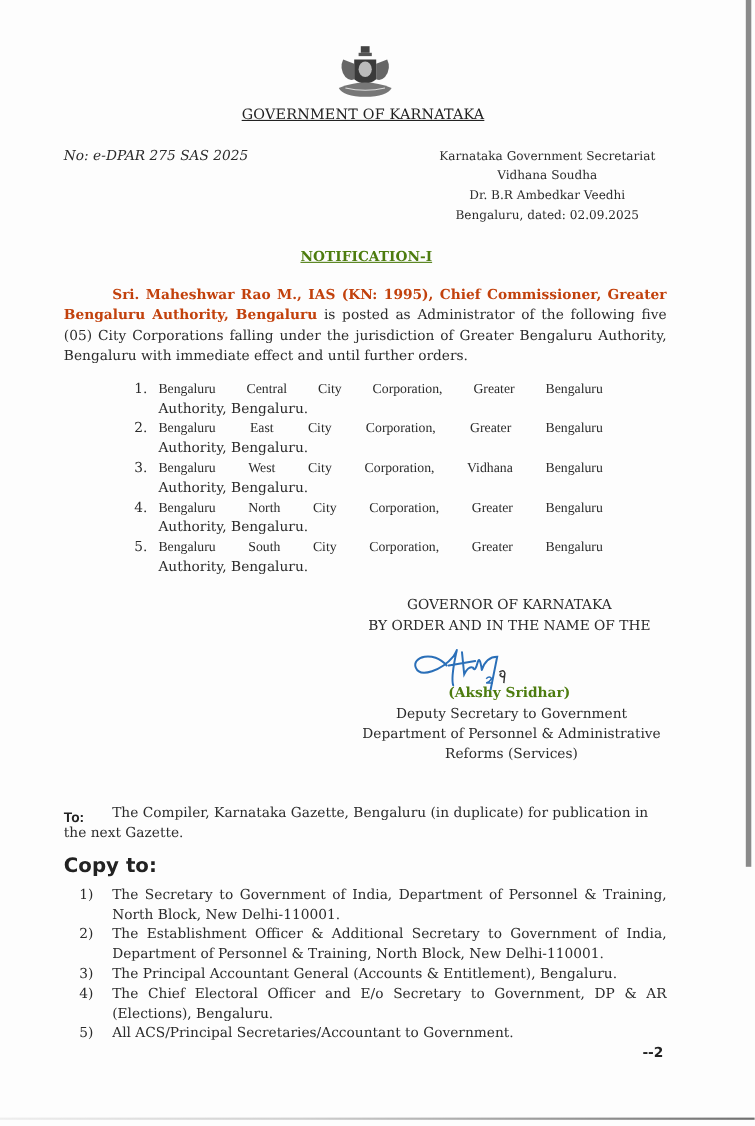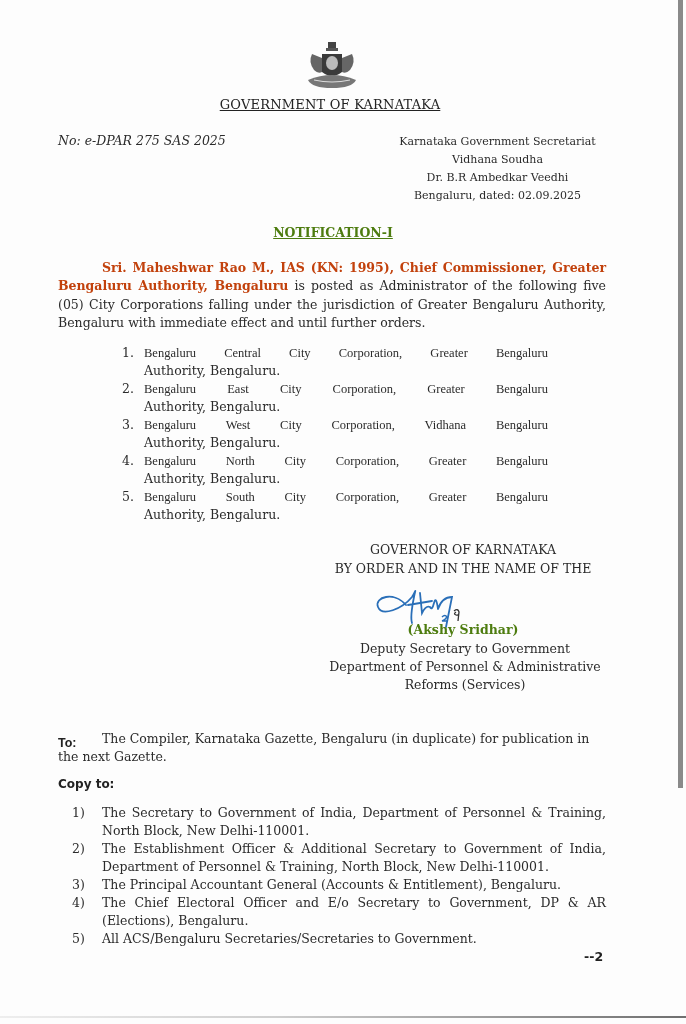--- a/index.html
+++ b/index.html
@@ -27,21 +27,21 @@
     font-size:12.5px; line-height:18px; }
   .corp-list li { position:relative; padding-left:22px; text-align:justify; }
   .corp-list li .num { position:absolute; left:0; top:0; }
   .corp-list li .line1 { display:block; text-align:justify; text-align-last:justify;font-family:Liberation Serif, serif; }
   .order-line { left:318px; width:290px; text-align:center; font-size:12.5px; line-height:18.5px; top:541px; }
   .signature { left:372px; top:583px; width:110px; height:50px; }
   .signer-name { left:318px; width:290px; text-align:center; top:622px; font-size:12.5px; font-weight:bold; color:#4d7c0f; }
   .signer-block { left:300px; width:330px; text-align:center; top:640px; font-size:12.5px; line-height:18px; }
   .to-label { left:58px; top:712px; font-size:12.5px; font-weight:bold; font-family:Liberation Sans, sans-serif; color:#222;margin-top:24px;}
   .to-para { left:58px; top:730px; width:548px; font-size:12.5px; line-height:18px; text-indent:44px; }
-  .copy-label { left:58px; top:777px; font-size:12px; font-weight:bold; font-family:"DejaVu Sans", sans-serif; color:#222; }
+  .copy-label { left:58px; top:777px; font-size:18px; font-weight:bold; font-family:"DejaVu Sans", sans-serif; color:#222; }
   .copy-list { left:72px; top:804px; width:534px; margin:0; padding:0; list-style:none; font-size:12.5px; line-height:18px; }
   .copy-list li { position:relative; padding-left:30px; text-align:justify; }
   .copy-list li .num { position:absolute; left:0; top:0; }
   .page-cont { left:584px; top:949px; font-size:12.5px; font-weight:bold; font-family:"DejaVu Sans", sans-serif; color:#222; }
 </style>
 </head>
 <body>
 
 <div class="abs edge-bar"></div>
 <div class="abs bottom-line"></div>
@@ -99,16 +99,16 @@
 
 <div class="abs to-label">To:</div>
 <div class="abs to-para">The Compiler, Karnataka Gazette, Bengaluru (in duplicate) for publication in the next Gazette.</div>
 
 <div class="abs copy-label">Copy to:</div>
 <ul class="abs copy-list">
   <li><span class="num">1)</span><span>The Secretary to Government of India, Department of Personnel &amp; Training, North Block, New Delhi-110001.</span></li>
   <li><span class="num">2)</span><span>The Establishment Officer &amp; Additional Secretary to Government of India, Department of Personnel &amp; Training, North Block, New Delhi-110001.</span></li>
   <li><span class="num">3)</span><span>The Principal Accountant General (Accounts &amp; Entitlement), Bengaluru.</span></li>
   <li><span class="num">4)</span><span>The Chief Electoral Officer and E/o Secretary to Government, DP &amp; AR (Elections), Bengaluru.</span></li>
-  <li><span class="num">5)</span><span>All ACS/Bengaluru Secretaries/Secretaries to Government.</span></li>
+  <li><span class="num">5)</span><span>All ACS/Principal Secretaries/Accountant to Government.</span></li>
 </ul>
 
 <div class="abs page-cont">--2</div>
 
 </body></html>

